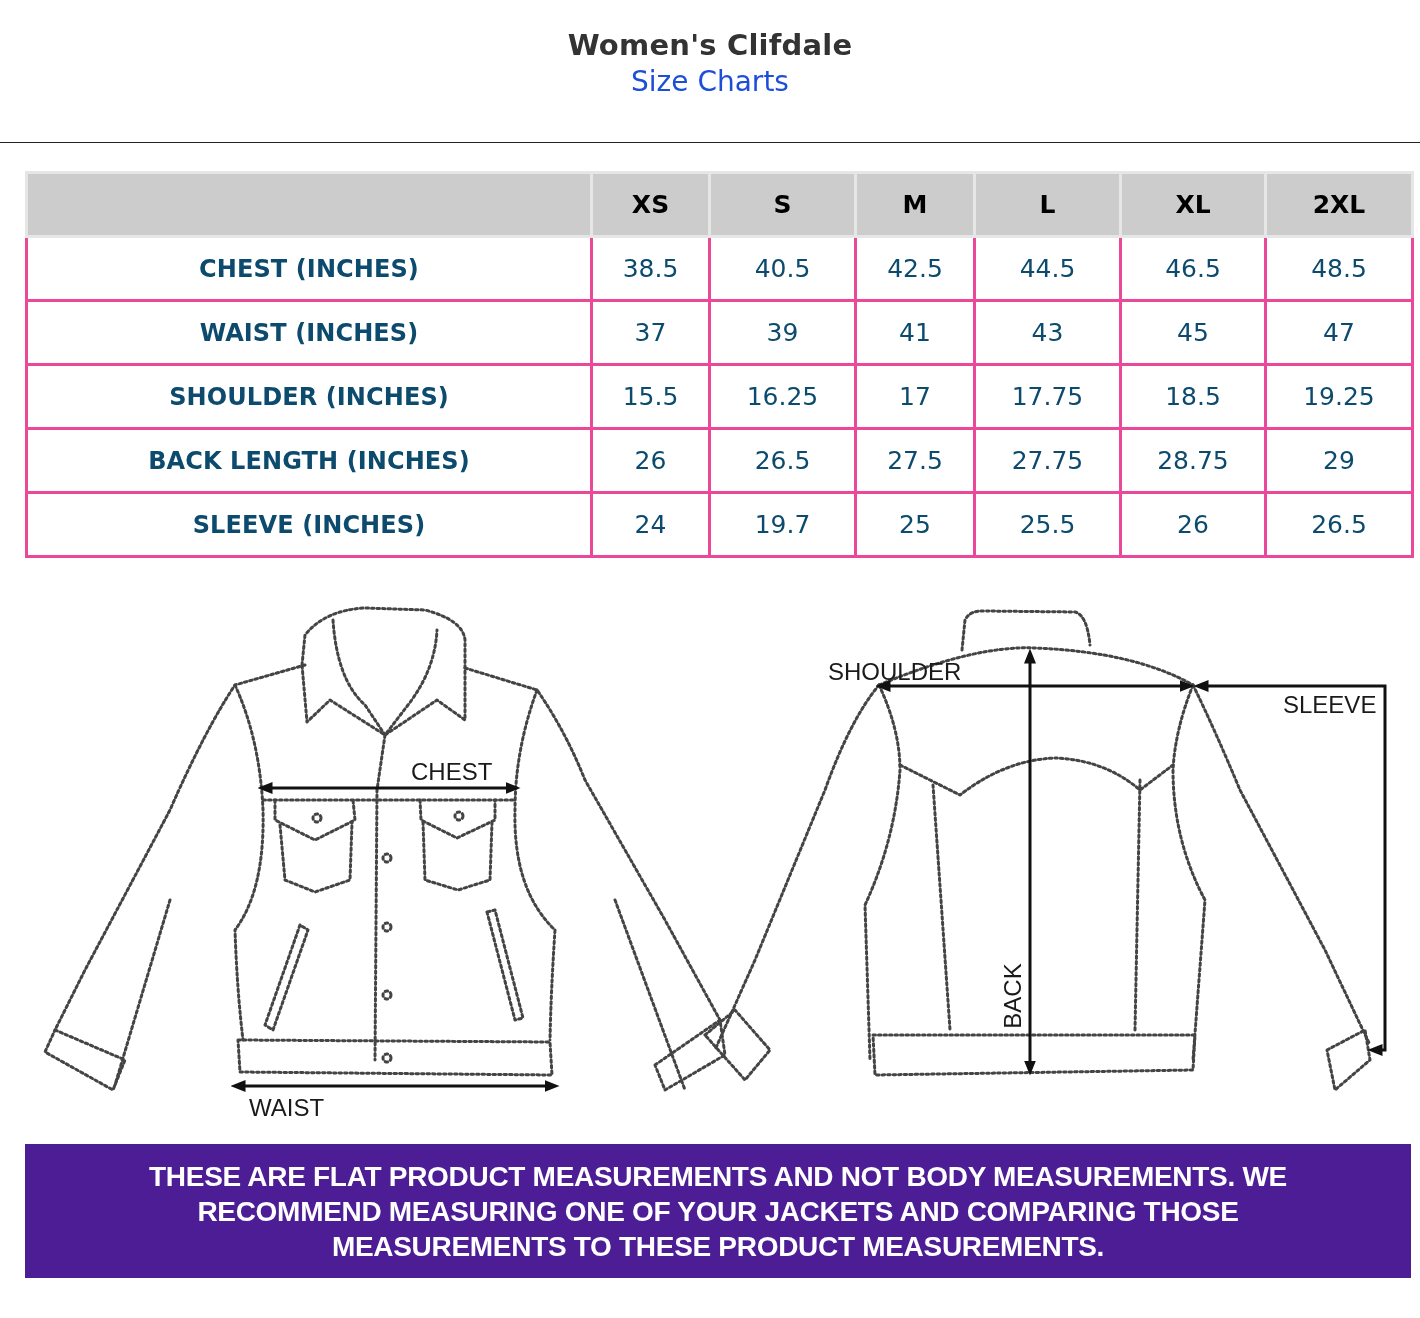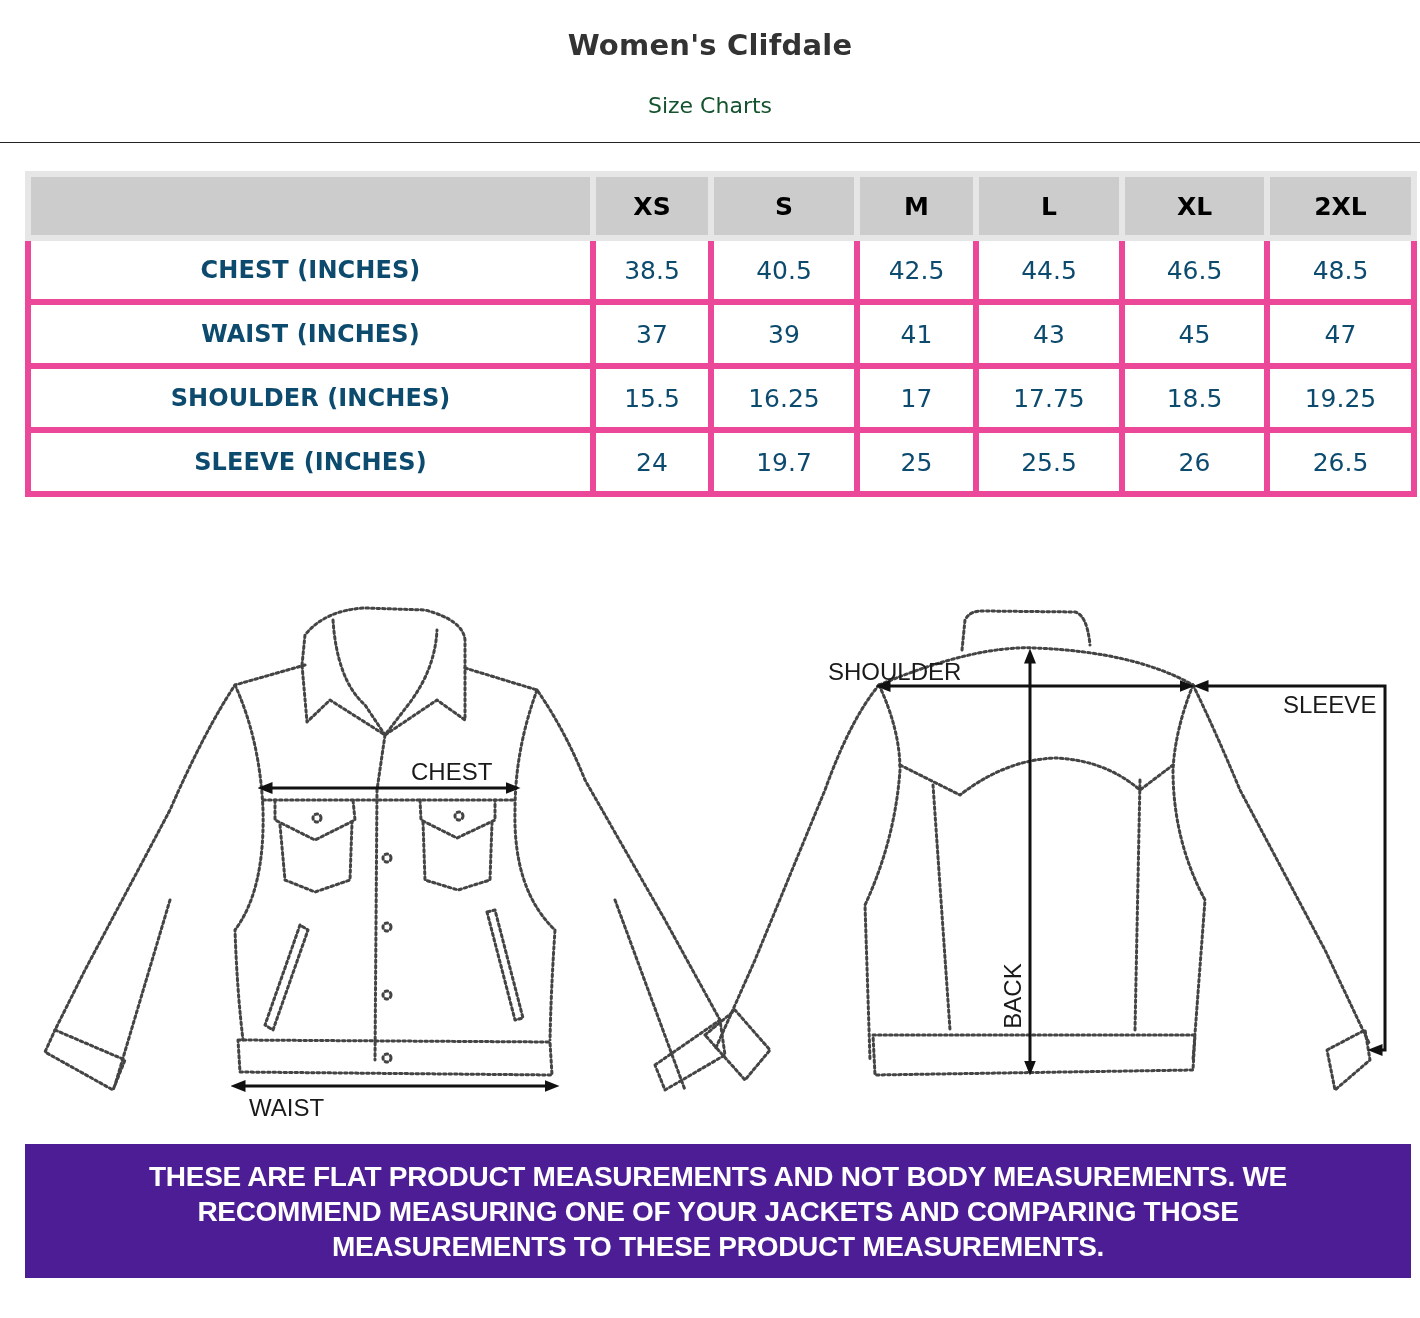--- a/index.html
+++ b/index.html
@@ -1,24 +1,24 @@
 <!DOCTYPE html>
 <html><head>
   <meta charset="utf-8">
   <style>
     * { box-sizing: border-box; margin: 0; padding: 0; }
     html, body { width: 1420px; height: 1318px; background: #ffffff; overflow: hidden; }
     body { font-family: "DejaVu Sans", "Liberation Sans", sans-serif; color: #000; position: relative; }
 
     .header { position: absolute; left: 0; top: 0; width: 1420px; height: 143px; text-align: center; border-bottom: 1px solid #222; padding-left: 37px; }
     .title { position: absolute; left: 0; right: 0; top: 28px; font-size: 29px; font-weight: bold; color: #333333; letter-spacing: 0.2px; }
-    .subtitle { position: absolute; left: 0; right: 0; top: 93px; font-size: 22px; color: #14532d; }
+    .subtitle { position: absolute; left: 0; right: 0; top: 65px; font-size: 28px; color: #1d4ed8; }
 
     .size-table { position: absolute; left: 25px; top: 171px; width: 1386px; border-collapse: collapse; table-layout: fixed; }
-    .size-table th, .size-table td { border: 6px solid #ec4899; text-align: center; vertical-align: middle; }
+    .size-table th, .size-table td { border: 3px solid #ec4899; text-align: center; vertical-align: middle; }
     .size-table thead th { background: #cccccc; height: 64px; font-size: 25px; font-weight: bold; color: #000; border-color: #e6e6e6; }
     .size-table tbody td { height: 64px; font-size: 25px; color: #0c4a6e; }
     .size-table tbody td.row-label { font-weight: bold; font-size: 24px; letter-spacing: 0.1px; }
 
     .diagram { position: absolute; left: 25px; top: 590px; width: 1386px; height: 540px; }
     .diagram svg { width: 1386px; height: 540px; display: block; }
     .dlabel { position: absolute; font-family: "Liberation Sans", "DejaVu Sans", sans-serif; font-size: 24px; color: #1a1a1a; white-space: nowrap; }
 
     .notice { position: absolute; left: 25px; top: 1144px; width: 1386px; height: 134px; background: #4c1d95; color: #fff; text-align: center; display: flex; align-items: center; justify-content: center; padding: 0 80px; }
     .notice-text { font-family: "Liberation Sans", "DejaVu Sans", sans-serif; font-weight: bold; font-size: 28px; line-height: 35px; letter-spacing: -0.3px; }
@@ -72,20 +72,29 @@
       <td>47</td>
     </tr>
     <tr>
       <td class="row-label">SHOULDER (INCHES)</td>
       <td>15.5</td>
       <td>16.25</td>
       <td>17</td>
       <td>17.75</td>
       <td>18.5</td>
       <td>19.25</td>
+    </tr>
+    <tr>
+      <td class="row-label">BACK LENGTH (INCHES)</td>
+      <td>26</td>
+      <td>26.5</td>
+      <td>27.5</td>
+      <td>27.75</td>
+      <td>28.75</td>
+      <td>29</td>
     </tr>
     <tr>
       <td class="row-label">SLEEVE (INCHES)</td>
       <td>24</td>
       <td>19.7</td>
       <td>25</td>
       <td>25.5</td>
       <td>26</td>
       <td>26.5</td>
     </tr>

